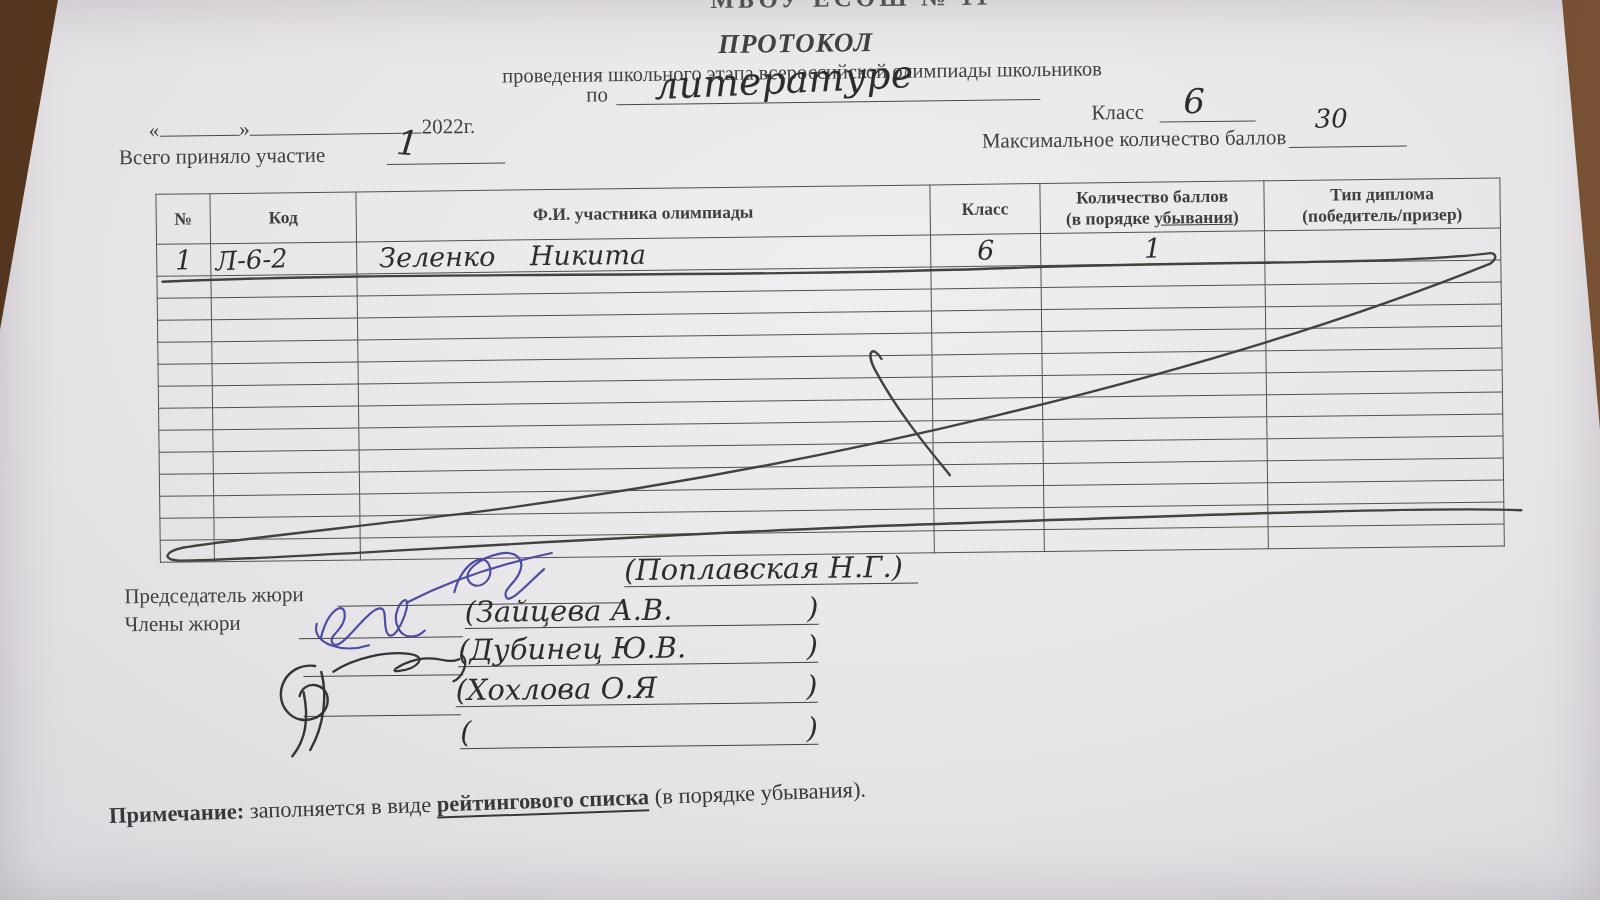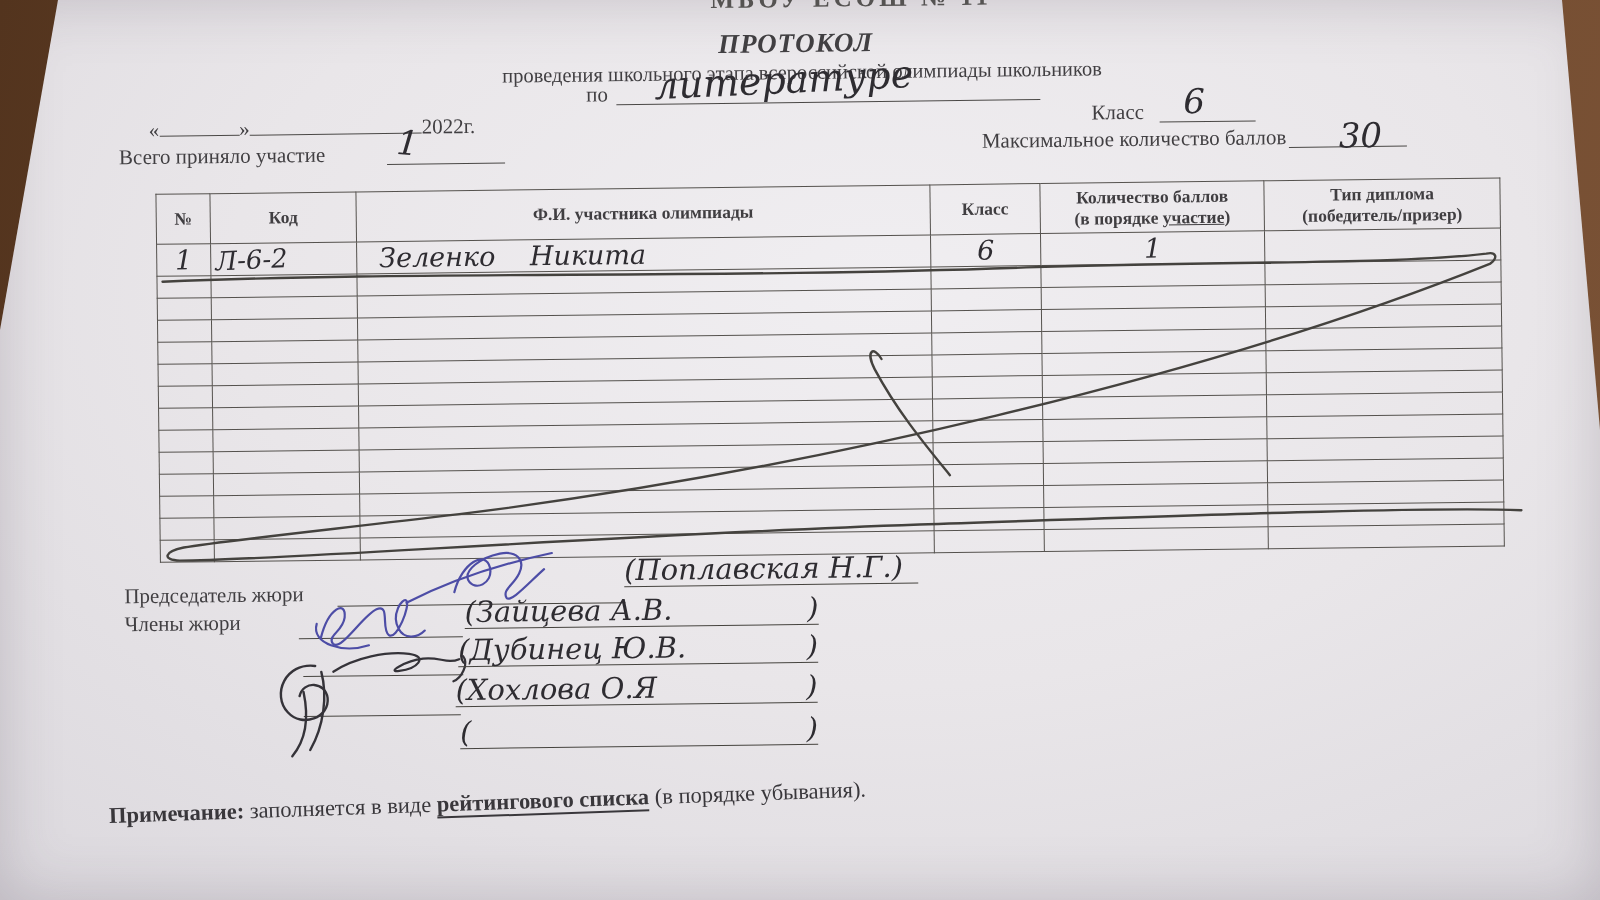--- a/index.html
+++ b/index.html
@@ -60,40 +60,40 @@
     <span class="abs print lbl" style="left:1095px;top:104px;">Класс</span>
     <span class="abs blank" style="left:1163px;top:106px;width:96px;"></span>
     <span class="abs hw" style="left:1187px;top:86px;font-size:34px;">6</span>
 
     <span class="abs print lbl" style="left:122px;top:137px;">Всего приняло участие</span>
     <span class="abs blank" style="left:390px;top:139px;width:118px;"></span>
     <span class="abs hw" style="left:400px;top:118px;font-size:34px;transform:rotate(6deg);">1</span>
 
     <span class="abs print lbl" style="left:985px;top:131px;">Максимальное количество баллов</span>
     <span class="abs blank" style="left:1292px;top:133px;width:118px;"></span>
-    <span class="abs hw" style="left:1318px;top:122px;font-size:34px;margin-left:24px;">30</span>
+    <span class="abs hw" style="left:1318px;top:110px;font-size:26px;">30</span>
 
     <table class="olymp abs" style="left:158px;top:186px;width:1344px;">
       <colgroup>
         <col style="width:54px">
           <col style="width:146px">
           <col style="width:574px">
         <col style="width:110px">
           <col style="width:224px">
           <col style="width:236px">
       </colgroup>
       <thead>
         <tr style="height:50px;">
           <th>№</th>
           <th>Код</th>
           <th>Ф.И. участника олимпиады</th>
           <th>Класс</th>
           <th>
             <span>Количество баллов</span><br>
-            <span class="hdr-sub">(в порядке </span><span class="hdr-sub u">участие</span><span class="hdr-sub">)</span>
+            <span class="hdr-sub">(в порядке </span><span class="hdr-sub u">убывания</span><span class="hdr-sub">)</span>
           </th>
           <th>
             <span>Тип диплома</span><br>
             <span class="hdr-sub">(победитель/призер)</span>
           </th>
         </tr>
       </thead>
       <tbody>
         <tr class="row1">
           <td style="text-align:center;"><span class="hw" style="font-size:27px;">1</span></td>

